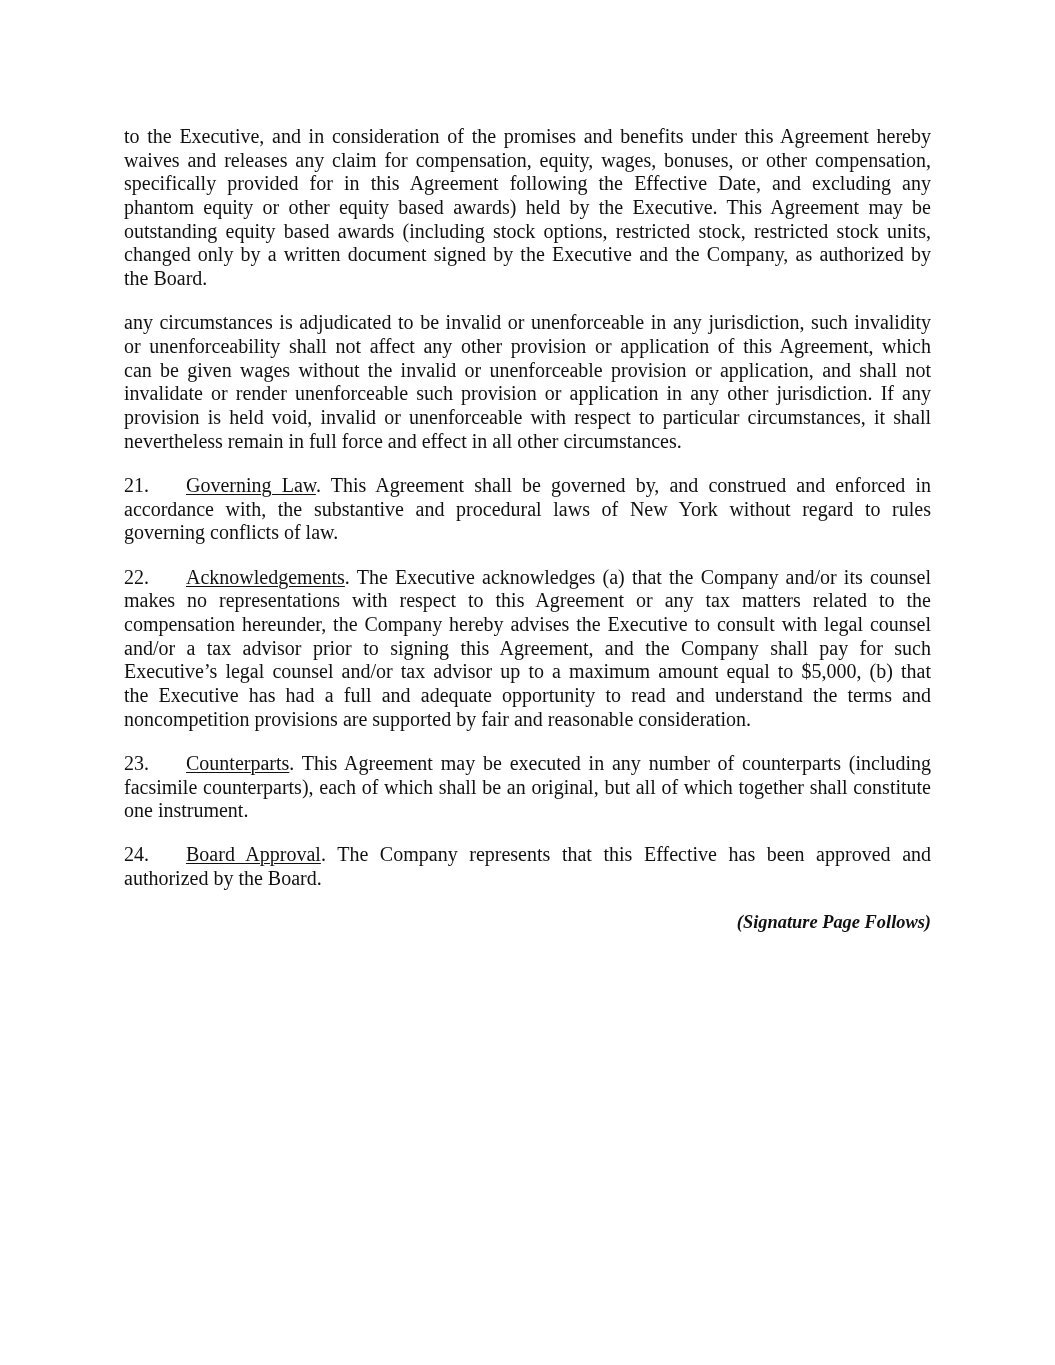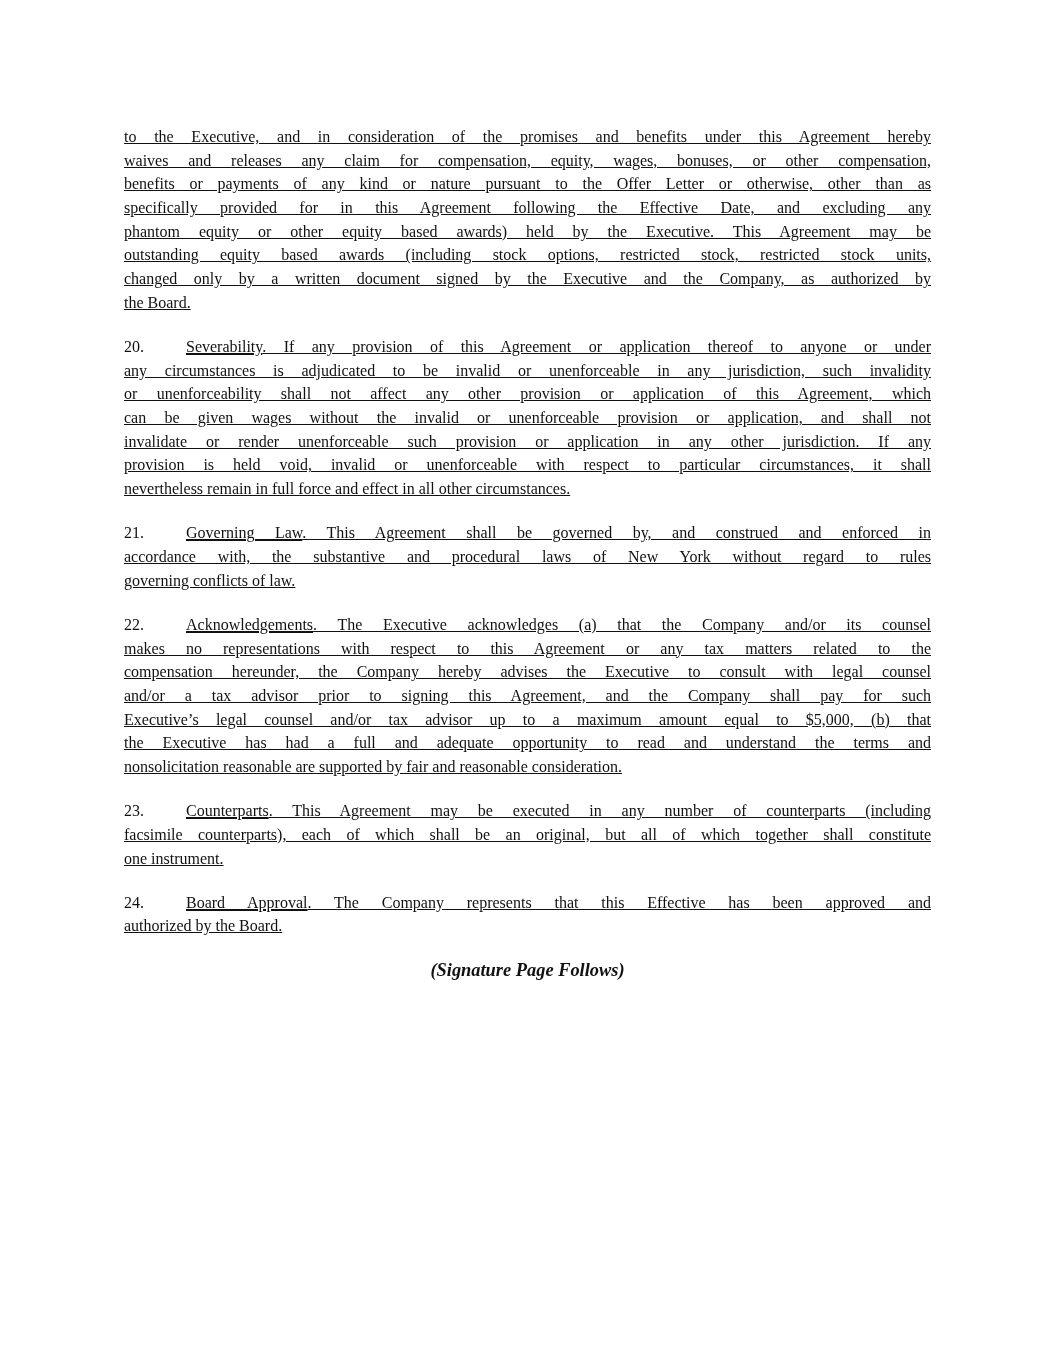--- a/index.html
+++ b/index.html
@@ -15,24 +15,23 @@
       font-family: "Liberation Serif", "DejaVu Serif", serif;
       color: #111111;
     }
     .page {
       position: absolute;
       left: 124px;
       top: 125px;
       width: 807px;
     }
     .para {
-      font-size: 16px;
+      font-size: 20px;
       line-height: 23.7px;
       margin: 0 0 20.5px 0;
-      text-decoration: underline;
     }
     .line {
       display: block;
       text-align: justify;
       text-align-last: justify;
       white-space: nowrap;
       height: 23.7px;
       overflow: visible;
     }
     .line.last {
@@ -43,44 +42,42 @@
       width: 62px;
     }
     .heading {
       text-decoration: underline;
       text-underline-offset: 2px;
       text-decoration-thickness: 1px;
     }
     .footer-note {
       font-size: 18.4px;
       line-height: 23.7px;
-      text-align: center;
+      text-align: right;
       font-weight: bold;
       font-style: italic;
       margin-top: 18px;
     }
   </style>
 </head>
 <body>
 
 <div class="page">
 
   <div class="para">
     <span class="line">to the Executive, and in consideration of the promises and benefits under this Agreement hereby</span>
     <span class="line">waives and releases any claim for compensation, equity, wages, bonuses, or other compensation,</span>
-    <span class="line">benefits or payments of any kind or nature pursuant to the Offer Letter or otherwise, other than as</span>
     <span class="line">specifically provided for in this Agreement following the Effective Date, and excluding any</span>
     <span class="line">phantom equity or other equity based awards) held by the Executive. This Agreement may be</span>
     <span class="line">outstanding equity based awards (including stock options, restricted stock, restricted stock units,</span>
     <span class="line">changed only by a written document signed by the Executive and the Company, as authorized by</span>
     <span class="line last">the Board.</span>
   </div>
 
   <div class="para">
-    <span class="line"><span class="num">20.</span><span class="heading">Severability</span><span>. If any provision of this Agreement or application thereof to anyone or under</span></span>
     <span class="line">any circumstances is adjudicated to be invalid or unenforceable in any jurisdiction, such invalidity</span>
     <span class="line">or unenforceability shall not affect any other provision or application of this Agreement, which</span>
     <span class="line">can be given wages without the invalid or unenforceable provision or application, and shall not</span>
     <span class="line">invalidate or render unenforceable such provision or application in any other jurisdiction. If any</span>
     <span class="line">provision is held void, invalid or unenforceable with respect to particular circumstances, it shall</span>
     <span class="line last">nevertheless remain in full force and effect in all other circumstances.</span>
   </div>
 
   <div class="para">
     <span class="line"><span class="num">21.</span><span class="heading">Governing Law</span><span>. This Agreement shall be governed by, and construed and enforced in</span></span>
@@ -88,21 +85,21 @@
     <span class="line last">governing conflicts of law.</span>
   </div>
 
   <div class="para">
     <span class="line"><span class="num">22.</span><span class="heading">Acknowledgements</span><span>. The Executive acknowledges (a) that the Company and/or its counsel</span></span>
     <span class="line">makes no representations with respect to this Agreement or any tax matters related to the</span>
     <span class="line">compensation hereunder, the Company hereby advises the Executive to consult with legal counsel</span>
     <span class="line">and/or a tax advisor prior to signing this Agreement, and the Company shall pay for such</span>
     <span class="line">Executive’s legal counsel and/or tax advisor up to a maximum amount equal to $5,000, (b) that</span>
     <span class="line">the Executive has had a full and adequate opportunity to read and understand the terms and</span>
-    <span class="line last">nonsolicitation reasonable are supported by fair and reasonable consideration.</span>
+    <span class="line last">noncompetition provisions are supported by fair and reasonable consideration.</span>
   </div>
 
   <div class="para">
     <span class="line"><span class="num">23.</span><span class="heading">Counterparts</span><span>. This Agreement may be executed in any number of counterparts (including</span></span>
     <span class="line">facsimile counterparts), each of which shall be an original, but all of which together shall constitute</span>
     <span class="line last">one instrument.</span>
   </div>
 
   <div class="para">
     <span class="line"><span class="num">24.</span><span class="heading">Board Approval</span><span>. The Company represents that this Effective has been approved and</span></span>

